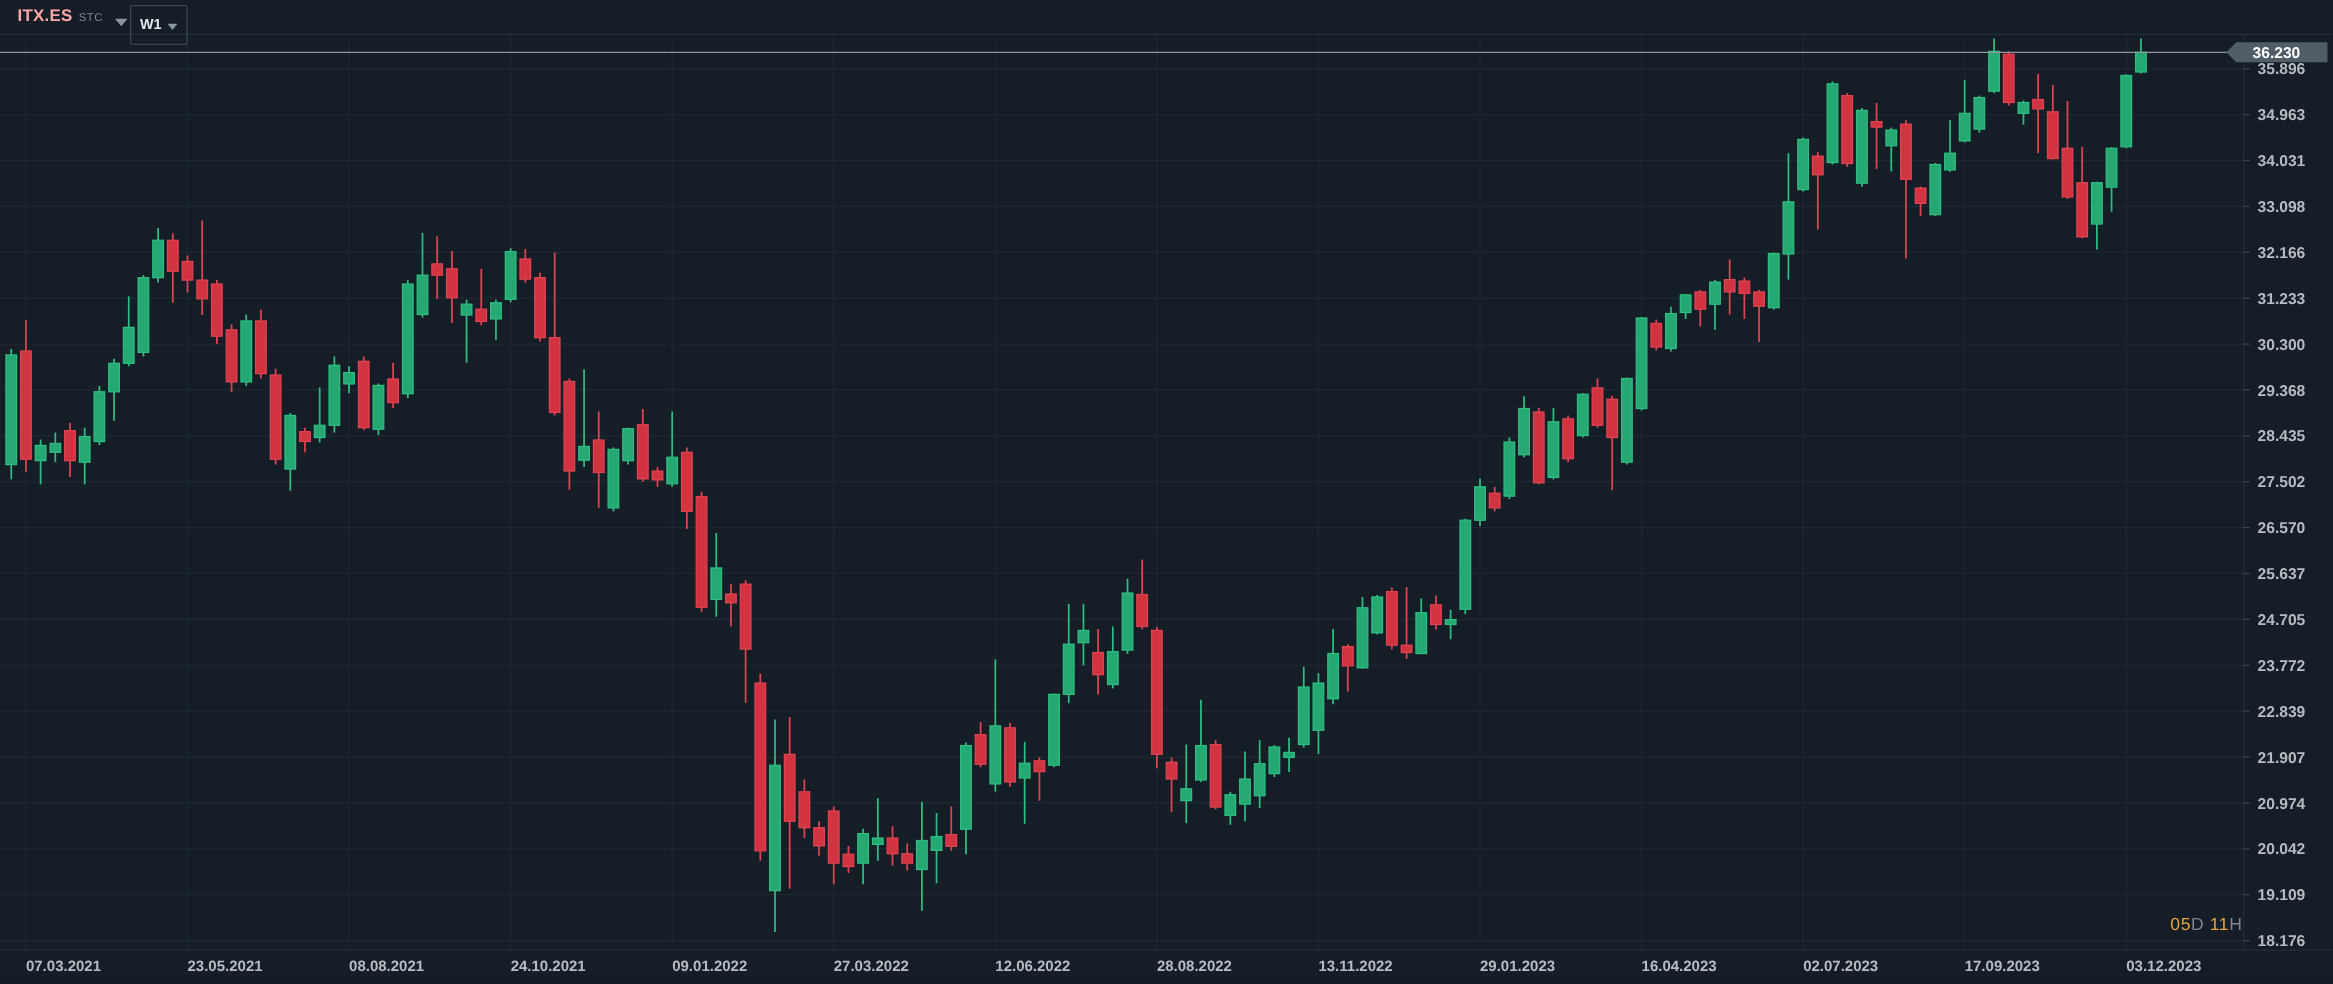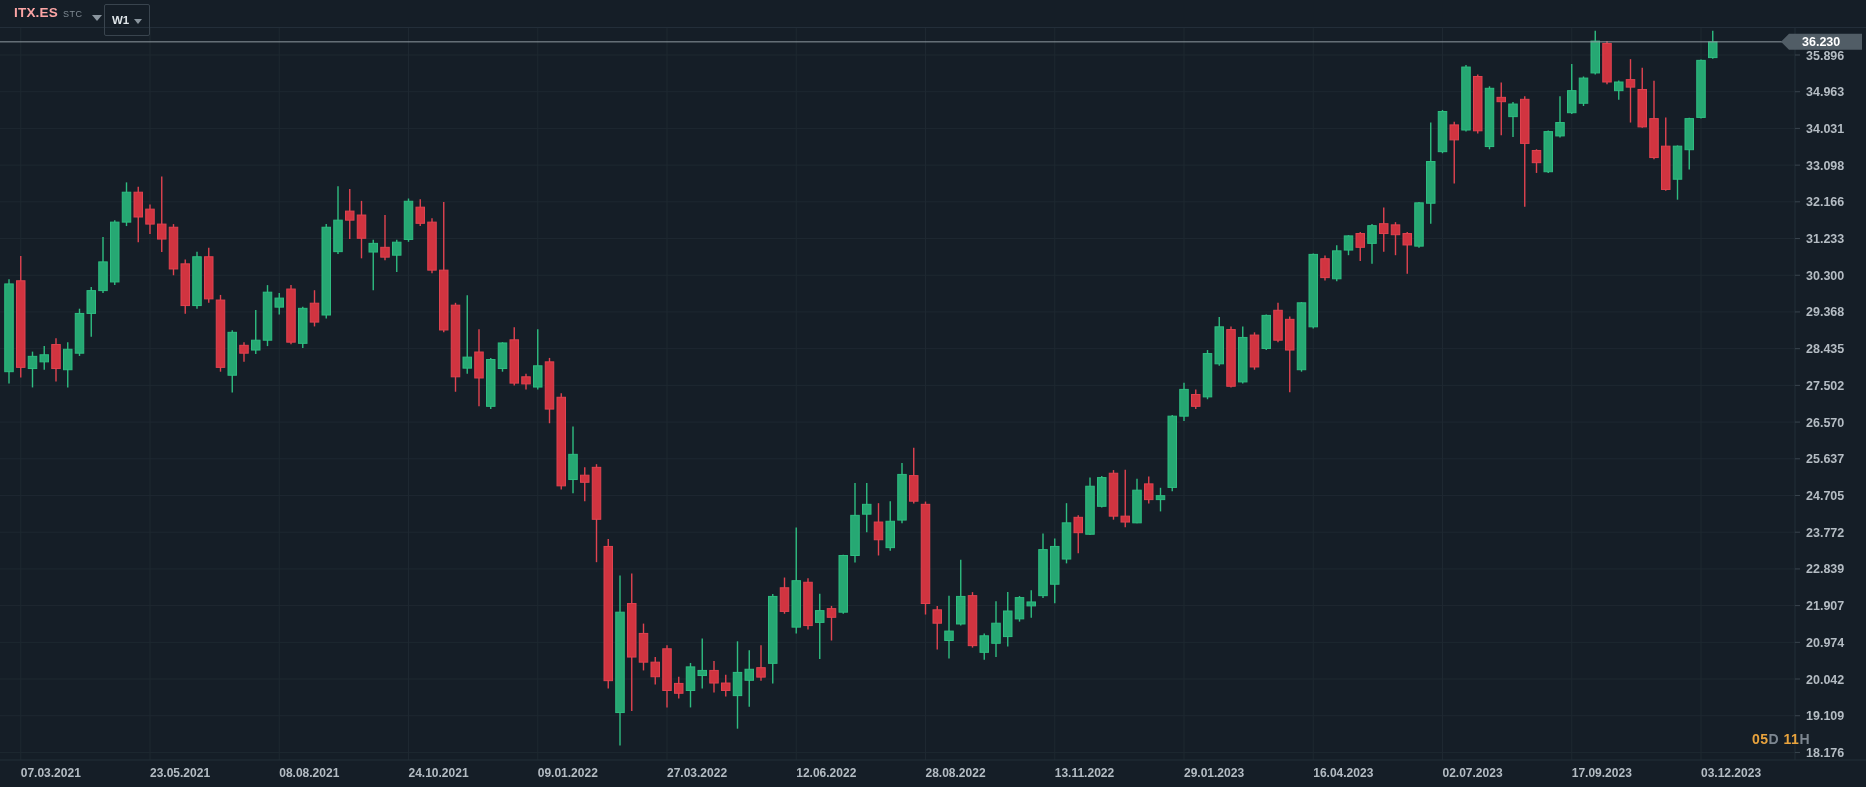--- a/index.html
+++ b/index.html
@@ -37,22 +37,22 @@
     position: absolute; left: 104px; top: 4px;
     width: 46px; height: 32px;
     border: 1px solid #39444e; border-radius: 2px;
     display: flex; align-items: center; justify-content: space-between;
     padding: 15px 7px; box-sizing: border-box; cursor: pointer;
   }
   .tf-label { color: #e0e6ea; font-size: 11.5px; font-weight: 700; }
   .tf-box .caret { margin-left: 0; top: 1px; border-left-width: 4.5px; border-right-width: 4.5px; border-top-width: 5.5px; }
   
   #countdown {
-    position: absolute; right: 56px; top: 731px;
-    font-size: 14px; font-weight: 700; letter-spacing: .5px;
+    position: absolute; right: 72px; top: 731px;
+    font-size: 14px; font-weight: 400; letter-spacing: .5px;
     z-index: 4; white-space: nowrap;
   }
   .cd-num { color: #e8a33d; }
   .cd-unit { color: #7d8791; }
 </style>
 </head>
 <body>
 
 <div id="app">
 

